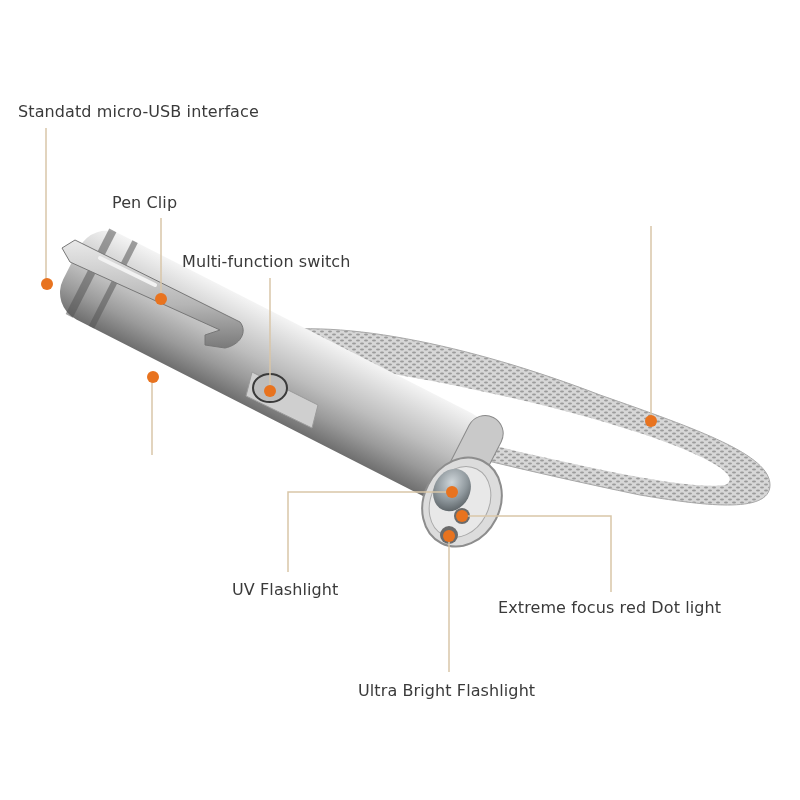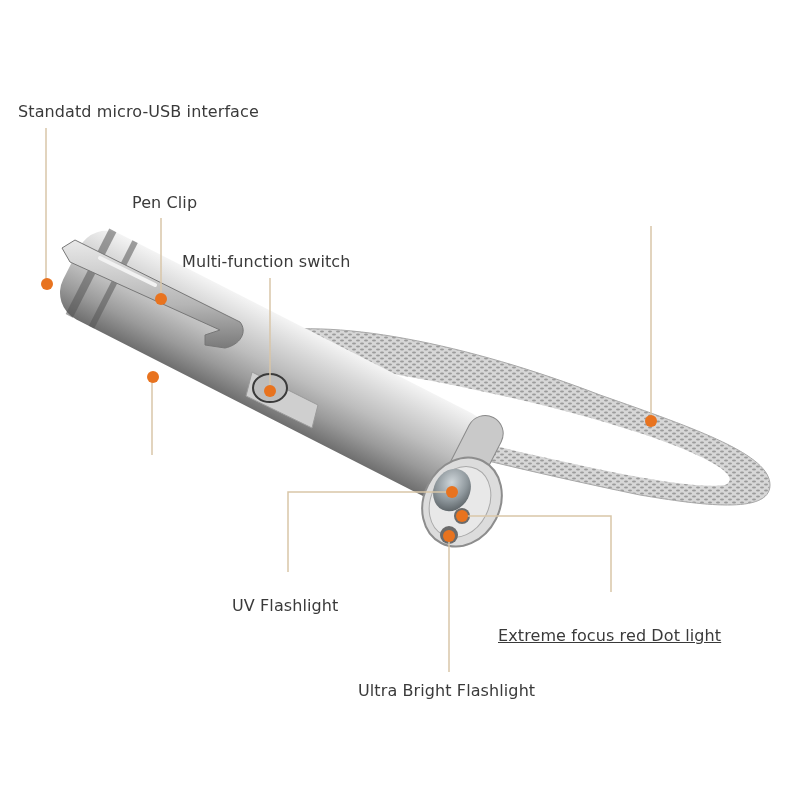--- a/index.html
+++ b/index.html
@@ -90,18 +90,18 @@
       <circle cx="270" cy="391" r="6"></circle>
       <circle cx="651" cy="421" r="6"></circle>
       <circle cx="153" cy="377" r="6"></circle>
       <circle cx="452" cy="492" r="6"></circle>
       <circle cx="462" cy="516" r="6"></circle>
       <circle cx="449" cy="536" r="6"></circle>
     </g>
   </svg>
 
   <div class="label" style="left:18px; top:102px;">Standatd micro-USB interface</div>
-  <div class="label" style="left:132px; top:193px;">Pen Clip</div>
+  <div class="label" style="left:112px; top:193px;">Pen Clip</div>
   <div class="label" style="left:182px; top:252px;">Multi-function switch</div>
-  <div class="label" style="left:232px; top:580px;margin-top:16px;">UV Flashlight</div>
-  <div class="label" style="left:498px; top:626px;text-decoration:underline;">Extreme focus red Dot light</div>
+  <div class="label" style="left:232px; top:580px;">UV Flashlight</div>
+  <div class="label" style="left:498px; top:598px;">Extreme focus red Dot light</div>
   <div class="label" style="left:358px; top:681px;">Ultra Bright Flashlight</div>
 </div>
 
 </body></html>

